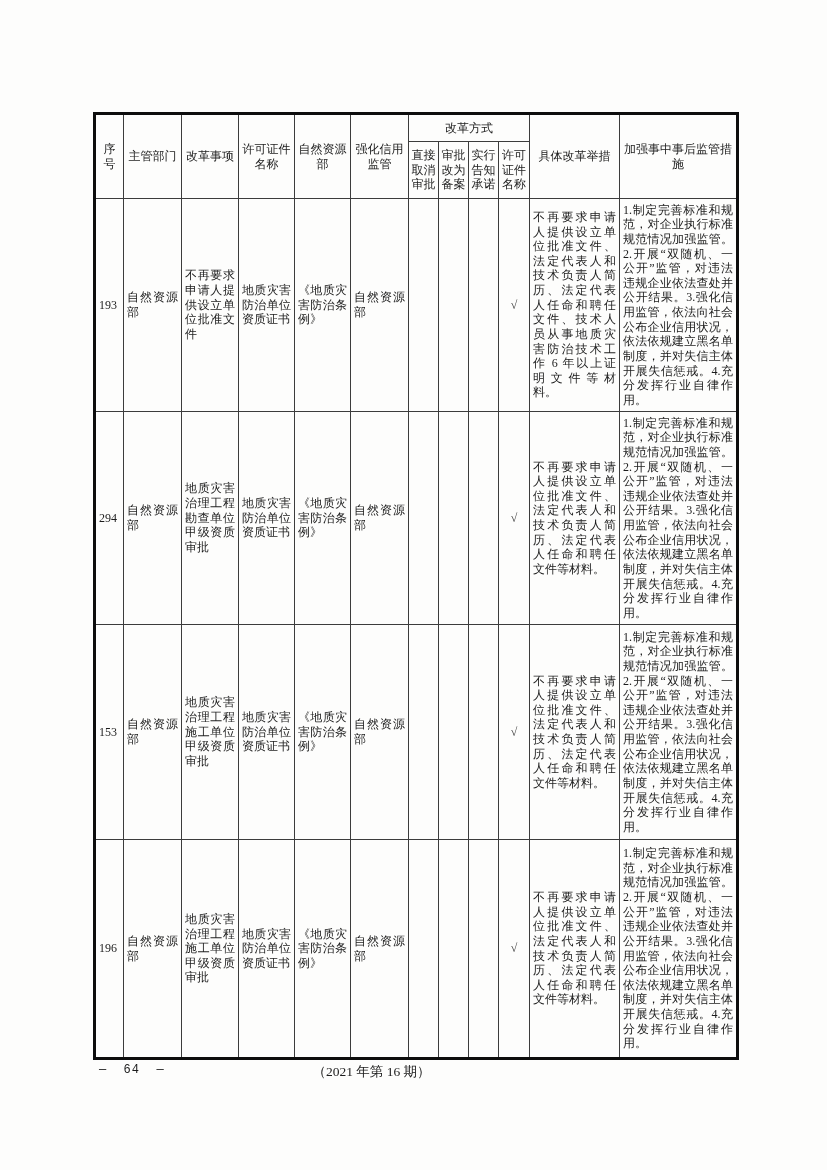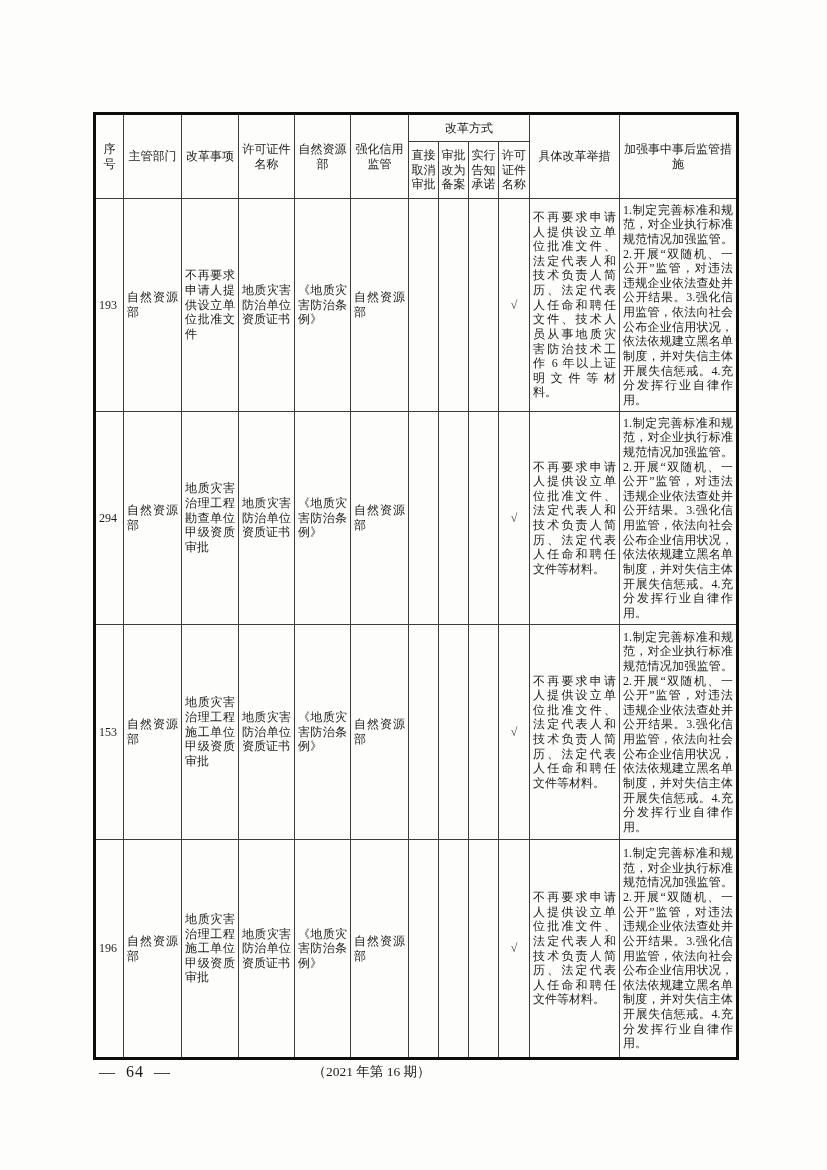--- a/index.html
+++ b/index.html
@@ -26,21 +26,21 @@
     overflow:hidden;
     word-break:break-all;
   }
   .gov-table th { text-align:center; padding:1px 2px; }
   .bl-dash { border-left:1px dashed #6a6a6a !important; }
   .ctr  { }
   .just { text-align:justify; text-align-last:left; }
   .check-cell { text-align:center; font-size:14px; color:#3f3f3f; }
   .footer-page {
     position:absolute; left:99px; top:1063px;
-    font-size:16px; letter-spacing:1px; white-space:pre;
+    font-size:12px; letter-spacing:1px; white-space:pre;font-family:Liberation Mono, monospace;
   }
   .footer-issue {
     position:absolute; left:0; top:1063px; width:743px;
     text-align:center; font-size:13.5px;
   }
 </style>
 </head>
 <body>
 
 <div class="page">

